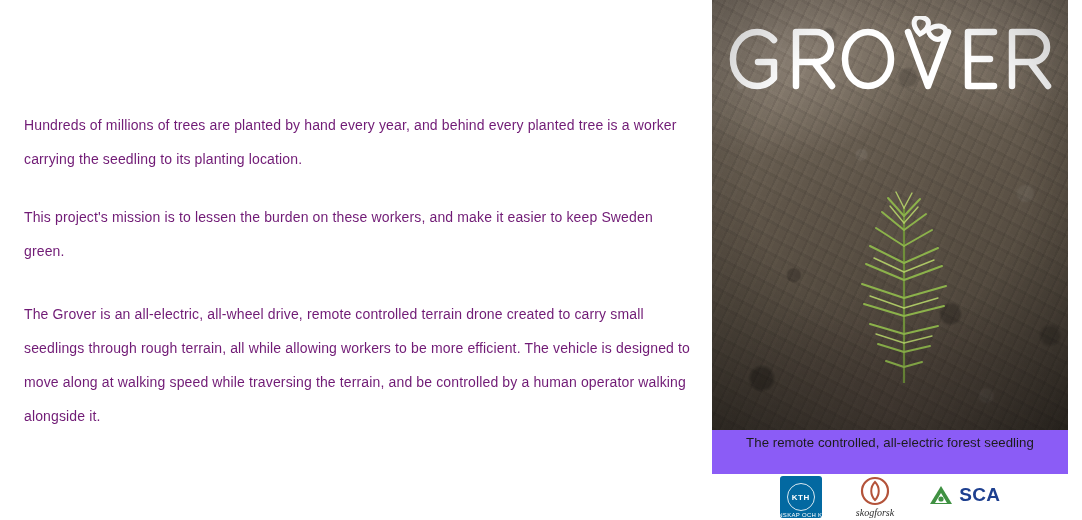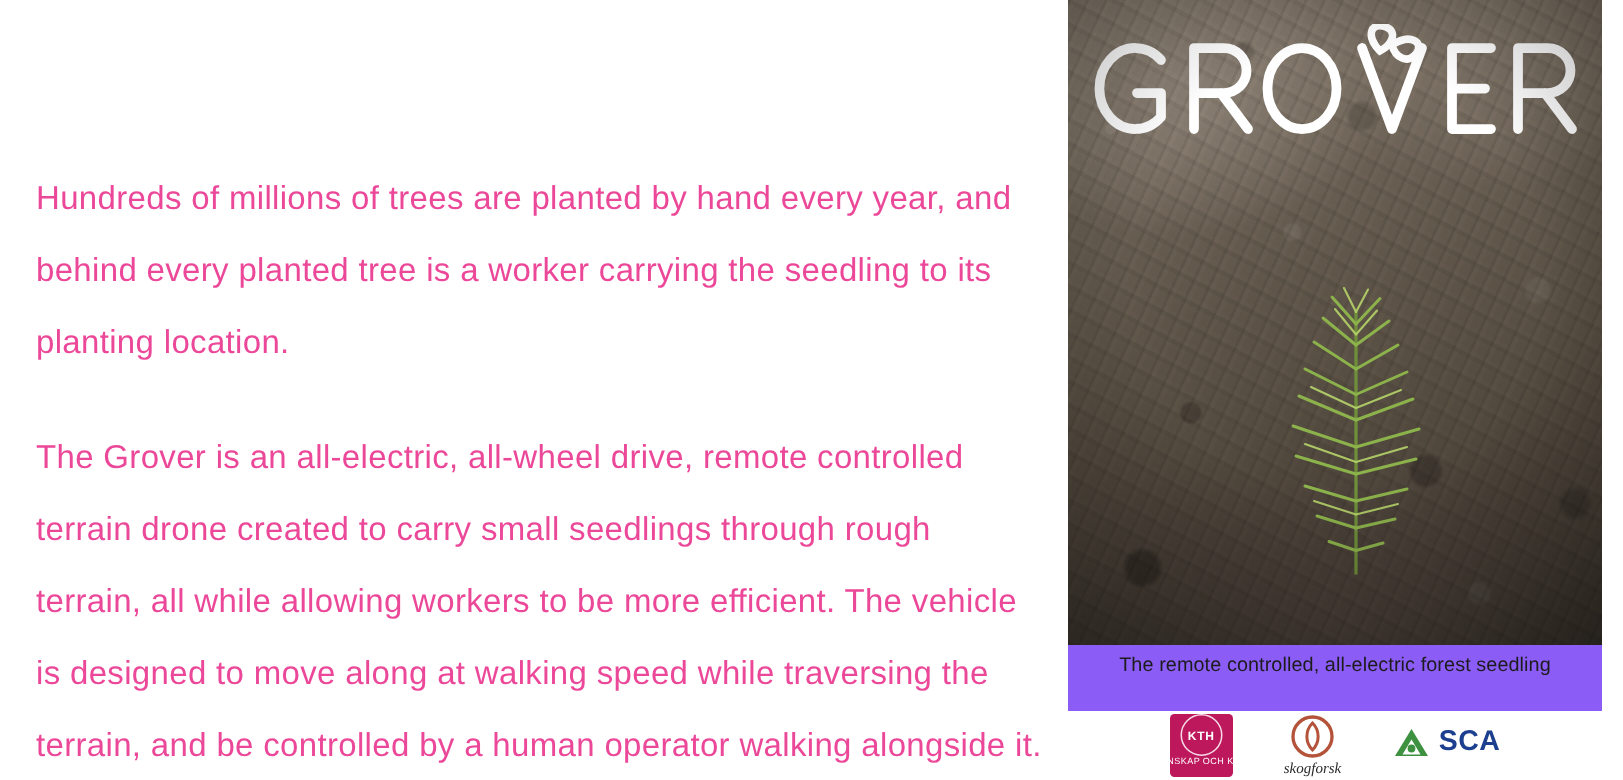--- a/index.html
+++ b/index.html
@@ -22,23 +22,23 @@
   }
 
   
   .text-column {
     position: absolute;
     left: 24px;
     top: 108px;
     width: 672px;
   }
   .para {
-    font-size: 22px;
-    line-height: 48px;
-    color: #ec4899;
+    font-size: 14px;
+    line-height: 34px;
+    color: #701a75;
     margin: 0 0 24px 0;
     letter-spacing: 0.01em;
   }
   .para:last-child {
     margin-bottom: 0;
     margin-top: 29px;
   }
 
   
   .image-panel {
@@ -151,26 +151,26 @@
     display: flex;
     align-items: center;
     justify-content: center;
   }
 
   
   .kth-logo {
     width: 42px;
     height: 42px;
     border-radius: 3px;
-    background: #be185d;
+    background: #0369a1;
     color: #ffffff;
     display: flex;
     flex-direction: column;
     align-items: center;
-    justify-content: flex-start;
+    justify-content: flex-end;
     box-sizing: border-box;
   }
   .kth-logo .crest {
     width: 26px;
     height: 26px;
     border-radius: 50%;
     border: 1.5px solid rgba(255,255,255,0.85);
     display: flex;
     align-items: center;
     justify-content: center;
@@ -220,20 +220,21 @@
     letter-spacing: 0.3px;
   }
 </style>
 </head>
 <body>
 
 <div class="page">
 
   <div class="text-column">
     <p class="para">Hundreds of millions of trees are planted by hand every year, and behind every planted tree is a worker carrying the seedling to its planting location.</p>
+    <p class="para">This project's mission is to lessen the burden on these workers, and make it easier to keep Sweden green.</p>
     <p class="para">The Grover is an all-electric, all-wheel drive, remote controlled terrain drone created to carry small seedlings through rough terrain, all while allowing workers to be more efficient. The vehicle is designed to move along at walking speed while traversing the terrain, and be controlled by a human operator walking alongside it.</p>
   </div>
 
   <div class="image-panel">
 
     <div class="photo">
       <div class="dirt-tex"></div>
       <div class="dirt-tex2"></div>
 
       <svg class="seedling" viewBox="0 0 120 215">

